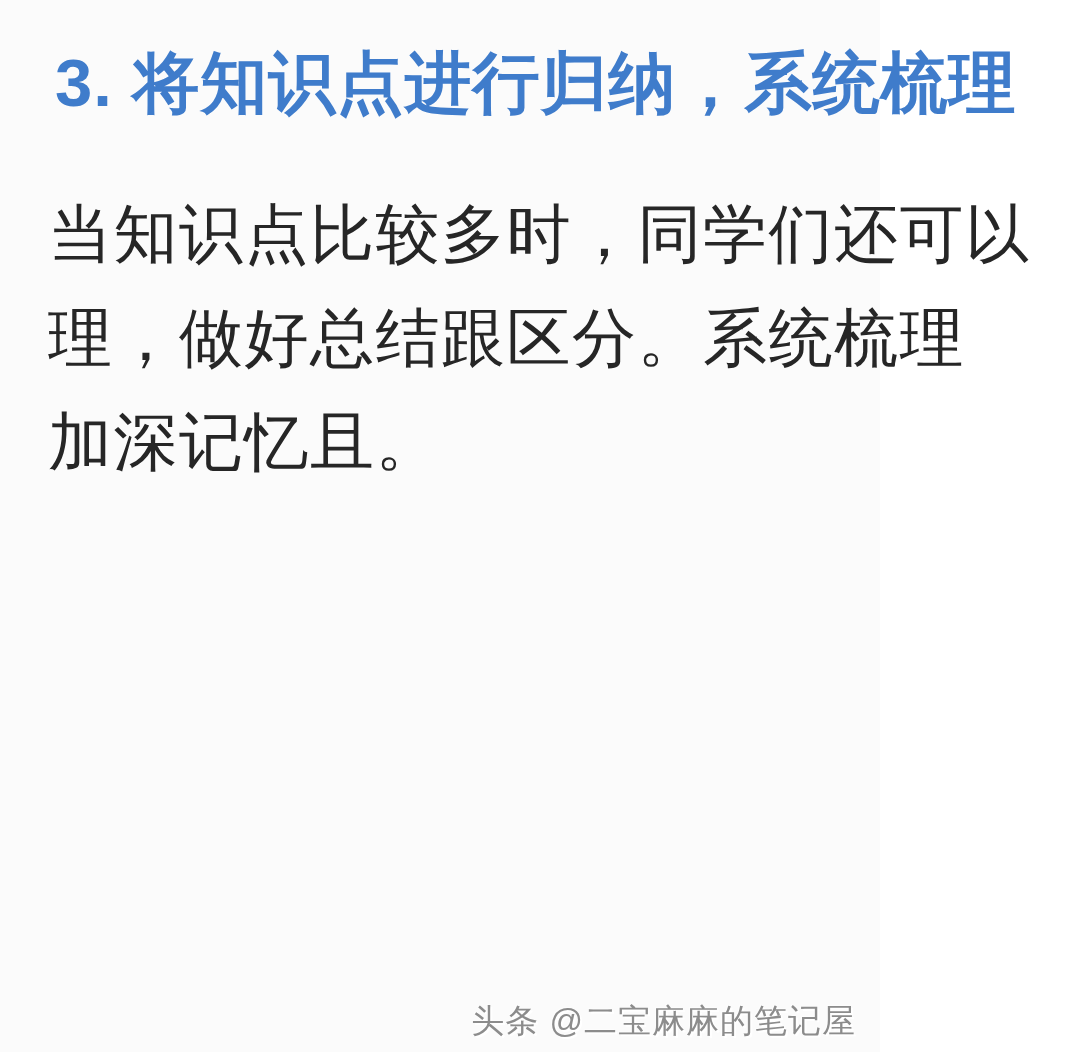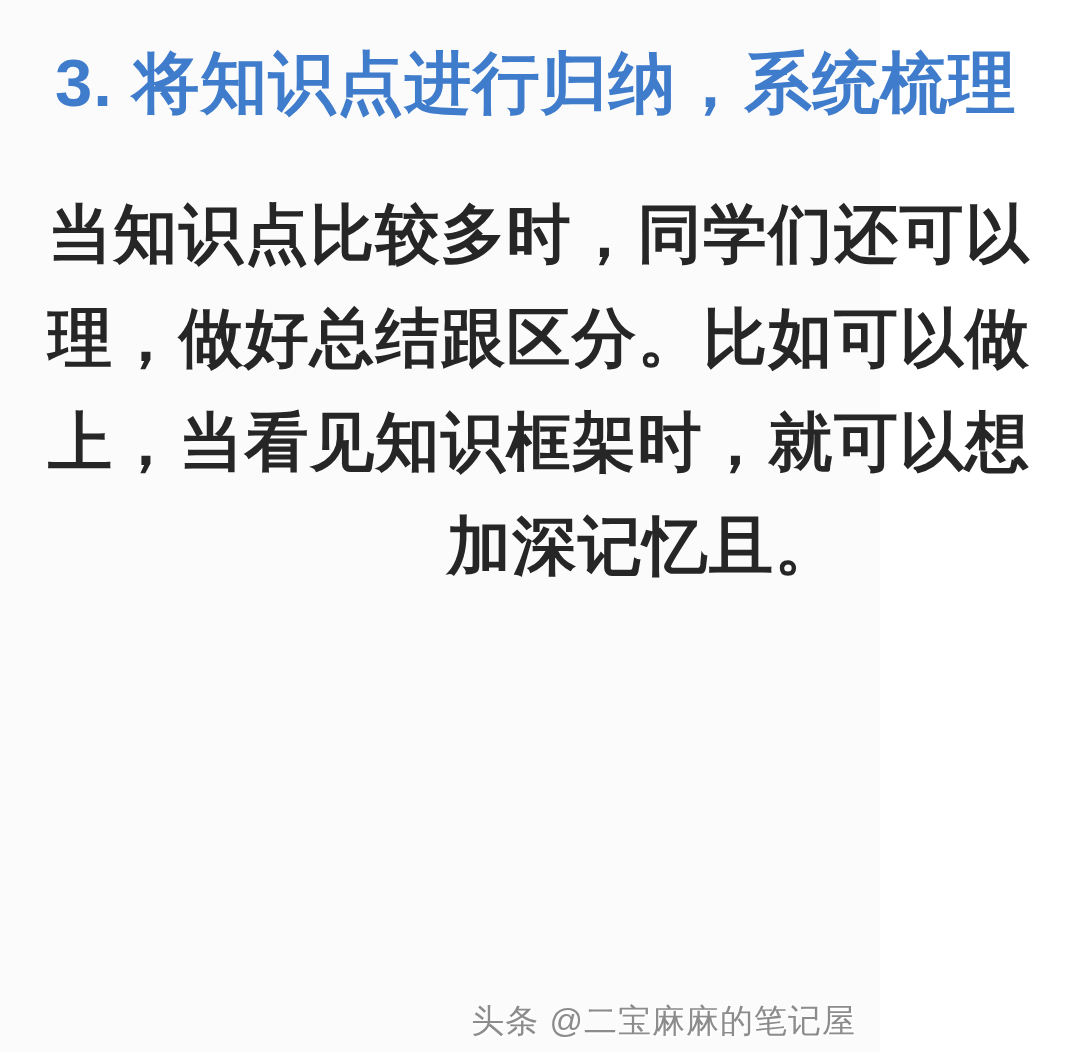--- a/index.html
+++ b/index.html
@@ -36,24 +36,23 @@
     position: absolute;
     top: 182px;
     left: 48px;
     right: 40px;
   }
   .body-line {
     height: 104px;
     line-height: 104px;
     font-size: 64px;
     letter-spacing: 1.5px;
-    font-weight: 700;
+    font-weight: 400;
     color: var(--text-color, #262626);
     white-space: nowrap;
-    text-align: right;
   }
   .watermark {
     position: absolute;
     right: 24px;
     bottom: 8px;
     font-size: 33px;
     font-weight: 400;
     letter-spacing: 1px;
     color: var(--watermark-color, #8c8c8c);
     text-shadow: 2px 2px 0 #ffffff, -1px -1px 0 rgba(255,255,255,0.6);
@@ -62,20 +61,19 @@
 </style>
 </head>
 <body>
 
 <div class="page">
 
   <h1 class="heading">3. 将知识点进行归纳，系统梳理</h1>
 
   <div class="body-text">
     <div class="body-line">当知识点比较多时，同学们还可以</div>
-    <div class="body-line">理，做好总结跟区分。比如可以做</div>
-    <div class="body-line">上，当看见知识框架时，就可以想</div>
+    <div class="body-line">理，做好总结跟区分。系统梳理</div>
     <div class="body-line">加深记忆且。</div>
   </div>
 
   <div class="watermark">头条 @二宝麻麻的笔记屋</div>
 
 </div>
 
 </body></html>

